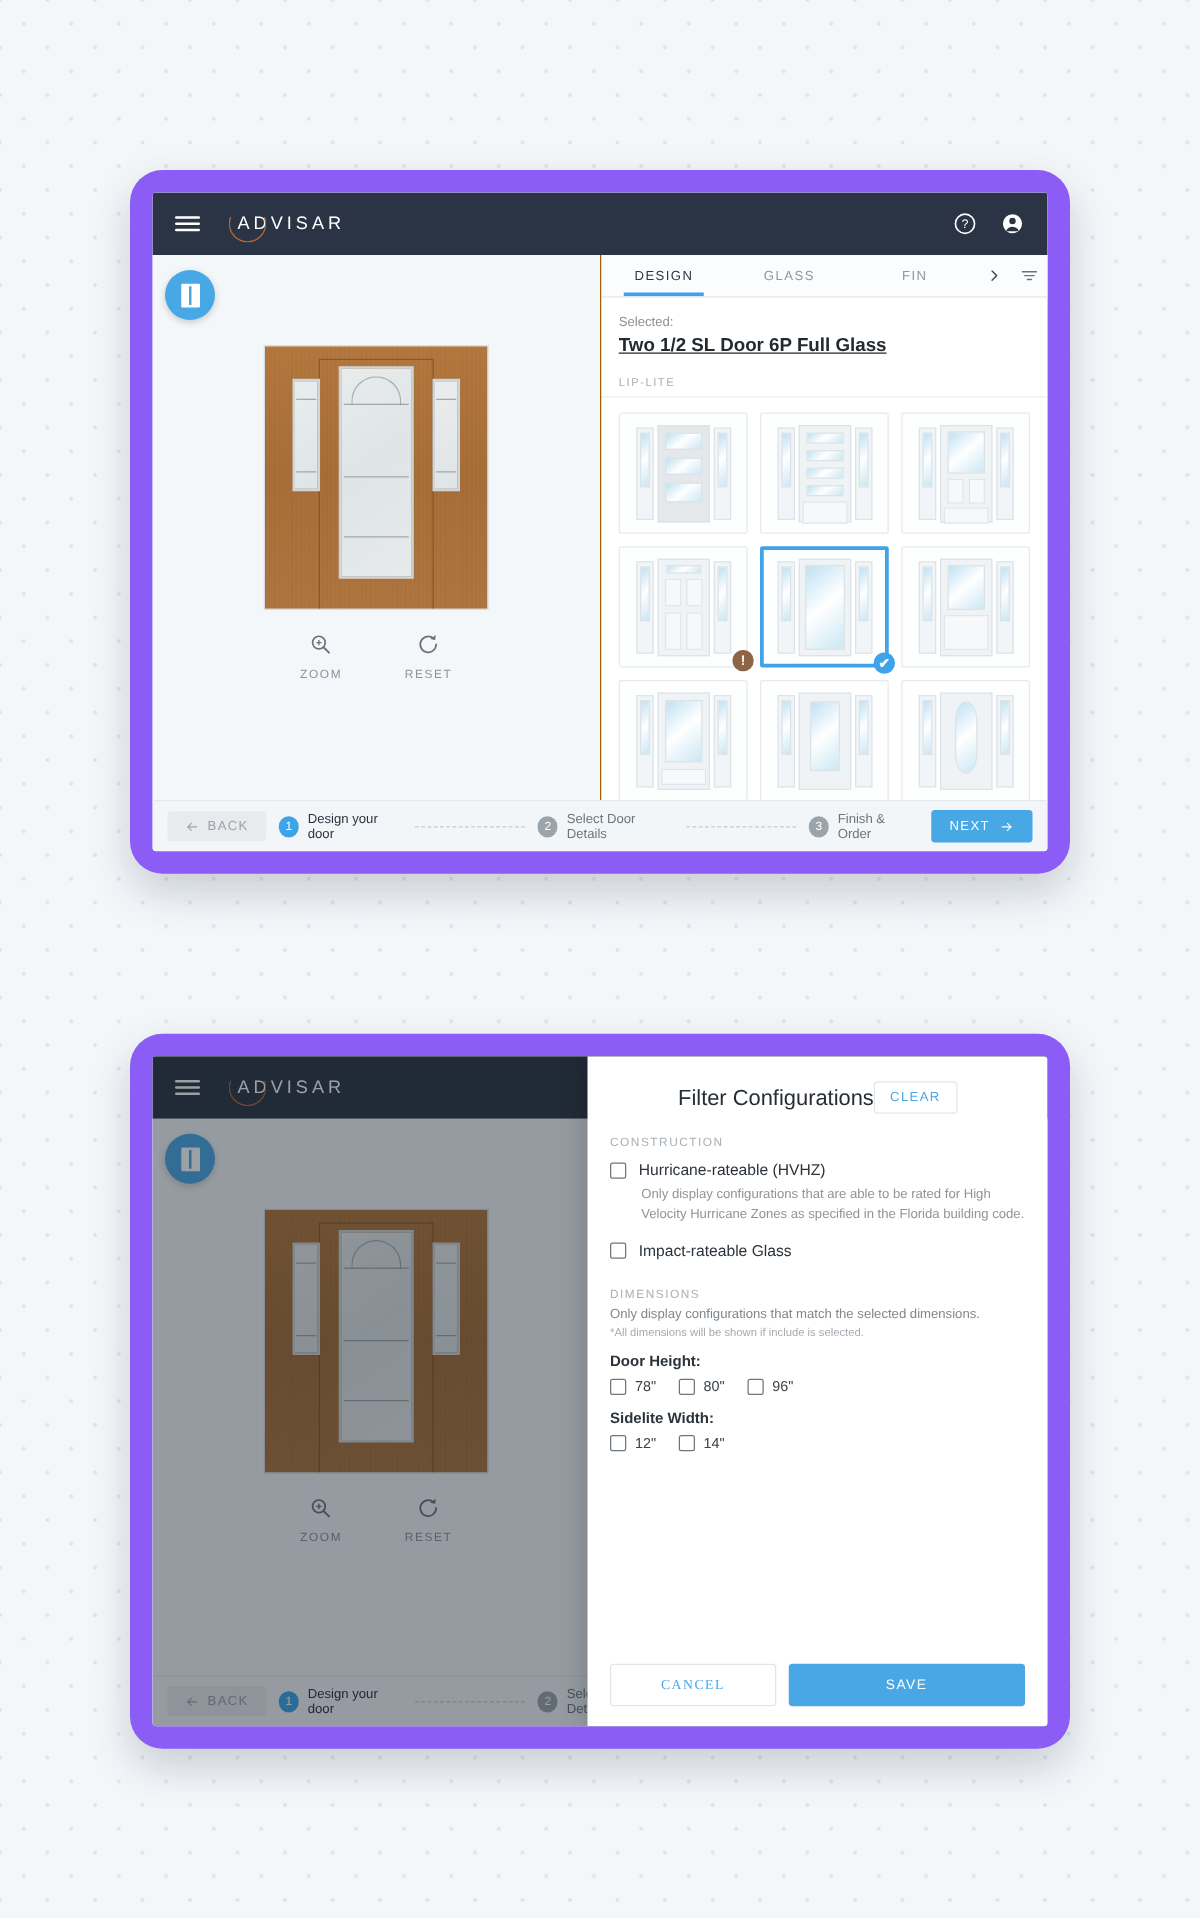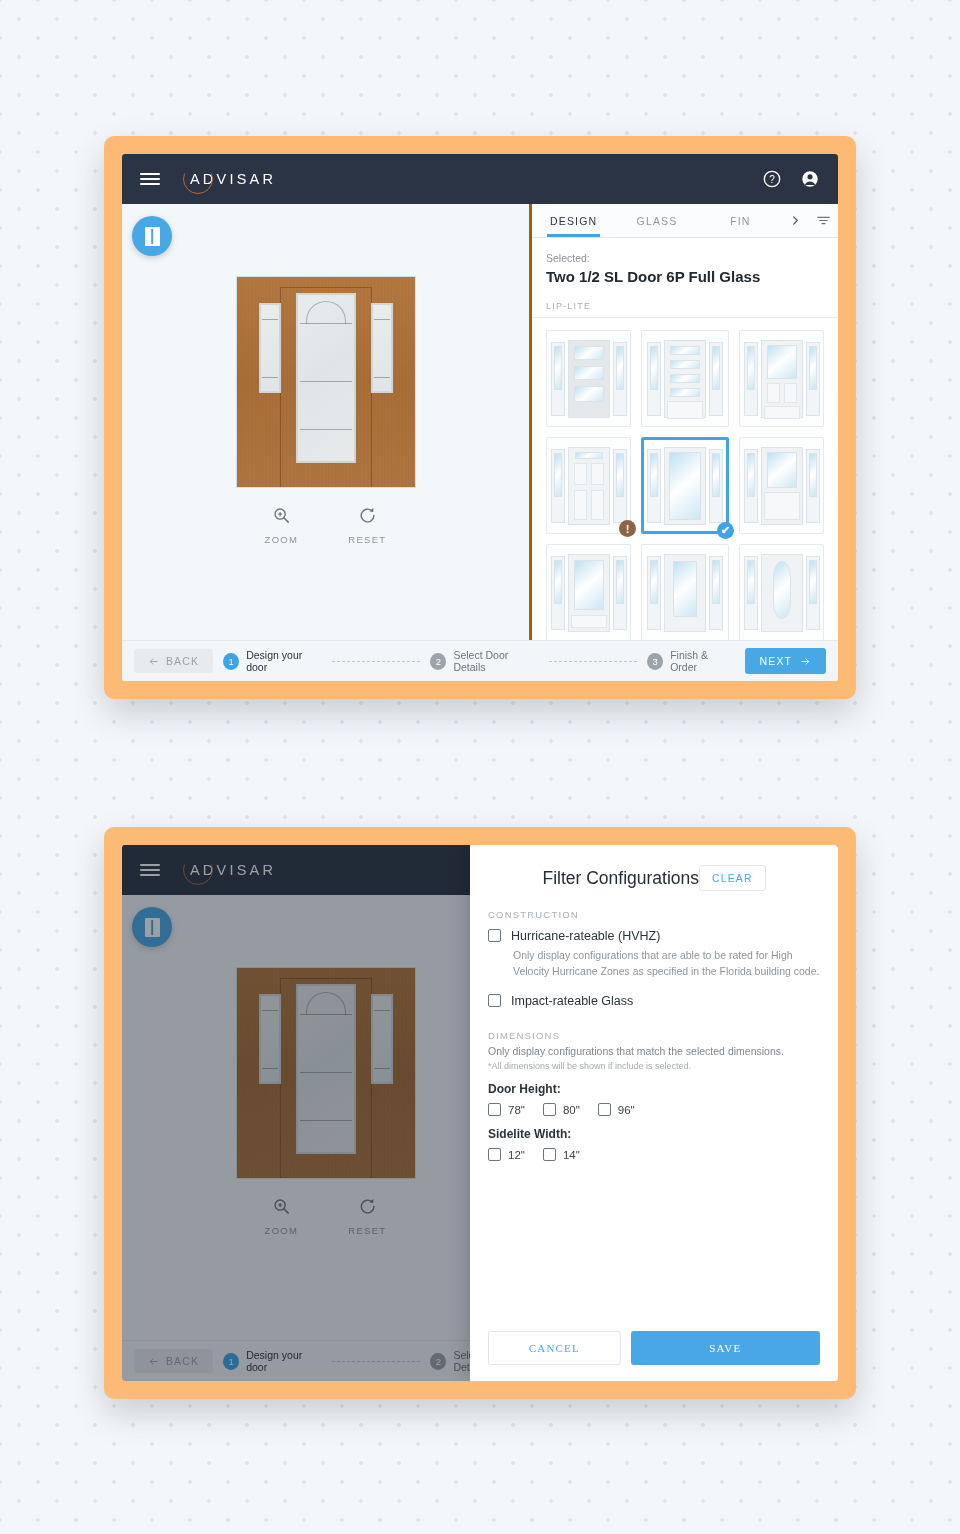--- a/index.html
+++ b/index.html
@@ -14,22 +14,22 @@
       radial-gradient(circle, #dfe5ea 1.6px, transparent 1.7px);
     background-size: 38px 38px, 38px 38px;
     background-position: 0 0, 19px 19px;
     position: relative;
     overflow: hidden;
   }
 
   
   .tablet {
     position: absolute;
-    background: #fdba74;
-    border-radius: 10px;
+    background: #8b5cf6;
+    border-radius: 26px;
     box-shadow: 0 14px 34px rgba(25,40,60,.20);
   }
   #tablet-top    { left: 104px; top: 136px;  width: 752px; height: 563px; }
   #tablet-bottom { left: 104px; top: 827px;  width: 752px; height: 572px; }
 
   .screen {
     position: absolute;
     left: 18px; top: 18px; right: 18px; bottom: 18px;
     background: #f3f7fa;
     overflow: hidden;
@@ -59,22 +59,22 @@
     clip-path: polygon(0 32%, 100% 32%, 100% 100%, 0 100%);
   }
   .header-right { margin-left: auto; display: flex; align-items: center; gap: 18px; }
   .hdr-icon { width: 20px; height: 20px; cursor: pointer; }
 
   
   .app-body { display: flex; height: calc(100% - 50px - 41px); position: relative; }
 
   
   .preview-pane {
-    width: 410px; background: #f3f7fa; position: relative; flex: none;
-    border-right: 3px solid #a16207;
+    width: 359px; background: #f3f7fa; position: relative; flex: none;
+    border-right: 1px solid #a16207;
   }
   .toggle-fab {
     position: absolute; left: 10px; top: 12px;
     width: 40px; height: 40px; border-radius: 50%;
     background: #47a8e5;
     display: flex; align-items: center; justify-content: center;
     box-shadow: 0 2px 6px rgba(0,0,0,.18);
     cursor: pointer;
   }
   .door-fab-icon {
@@ -152,21 +152,21 @@
   .tab.active { color: #2d3642; }
   .tab.active::after {
     content:""; position:absolute; left: 18%; right: 18%; bottom: 0; height: 3px; background: #3ea3e8;
   }
   .tab-scroll, .tab-filter {
     width: 28px; display: flex; align-items: center; justify-content: center; cursor: pointer; flex: none;
   }
 
   .selected-block { padding: 14px 14px 4px 14px; flex: none; }
   .sel-label { font-size: 10.5px; color: #8a9299; }
-  .sel-title { font-size: 15px; font-weight: bold; color: #22292f; margin-top: 4px; }
+  .sel-title { font-size: 15px; font-weight: bold; color: #22292f; margin-top: 4px; text-decoration: underline; }
 
   .group-label {
     font-size: 9px; letter-spacing: 1.2px; color: #a7afb6;
     padding: 12px 14px 6px 14px; border-bottom: 1px solid #eceff2; flex: none;
   }
 
   .thumb-grid {
     display: grid; grid-template-columns: repeat(3, 1fr);
     gap: 10px; padding: 12px 14px; overflow: hidden; flex: 1;
     align-content: start;
@@ -249,21 +249,21 @@
   }
   .fd-title { font-size: 17.5px; color: #262d34; }
   .btn-clear {
     background: #ffffff; border: 1px solid #e2e7eb; border-radius: 3px;
     color: #4aa7e6; font-size: 10.5px; letter-spacing: 1.1px; padding: 6px 12px;
     cursor: pointer; font-family: inherit;
   }
   .fd-body { flex: 1; padding: 0 18px; overflow: hidden; }
   .sec-label { font-size: 9.5px; letter-spacing: 1.2px; color: #a8b0b6; margin: 8px 0 9px; }
 
-  .cb-row { display: flex; gap: 10px; }
+  .cb-row { display: flex; align-items: center; gap: 10px; }
   .cb {
     width: 13px; height: 13px; border: 1.4px solid #6d767d; border-radius: 2px;
     background: #fff; flex: none; cursor: pointer;
   }
   .cb-label { font-size: 12.5px; color: #2c333a; }
   .cb-desc { margin: 5px 0 0 25px; font-size: 10.5px; color: #8d959b; line-height: 1.5; }
   .cb-note { margin: 2px 0 0 25px; font-size: 9px; color: #a4abb1; line-height: 1.5; }
 
   .dim-desc { font-size: 10.5px; color: #7f878d; line-height: 1.5; }
   .dim-note { font-size: 9px; color: #a4abb1; margin-top: 2px; }
@@ -275,21 +275,21 @@
 
   .fd-foot { display: flex; gap: 10px; padding: 14px 18px 16px; }
   .btn-cancel {
     flex: 1; background: #ffffff; border: 1px solid #dfe5ea; border-radius: 3px;
     color: #4aa7e6; font-size: 11px; letter-spacing: 1.2px; padding: 10px 0;
     cursor: pointer; font-family: Liberation Serif, serif;
   }
   .btn-save {
     flex: 1.45; background: #4aa7e6; border: none; border-radius: 3px;
     color: #ffffff; font-size: 11px; letter-spacing: 1.2px; padding: 10px 0;
-    cursor: pointer; font-family: Liberation Serif, serif;
+    cursor: pointer; font-family: Liberation Sans, sans-serif;
   }
 </style>
 </head>
 <body>
 
 <div class="tablet" id="tablet-top">
   <div class="screen">
 
     <div class="app-header">
       <div class="hamburger">

